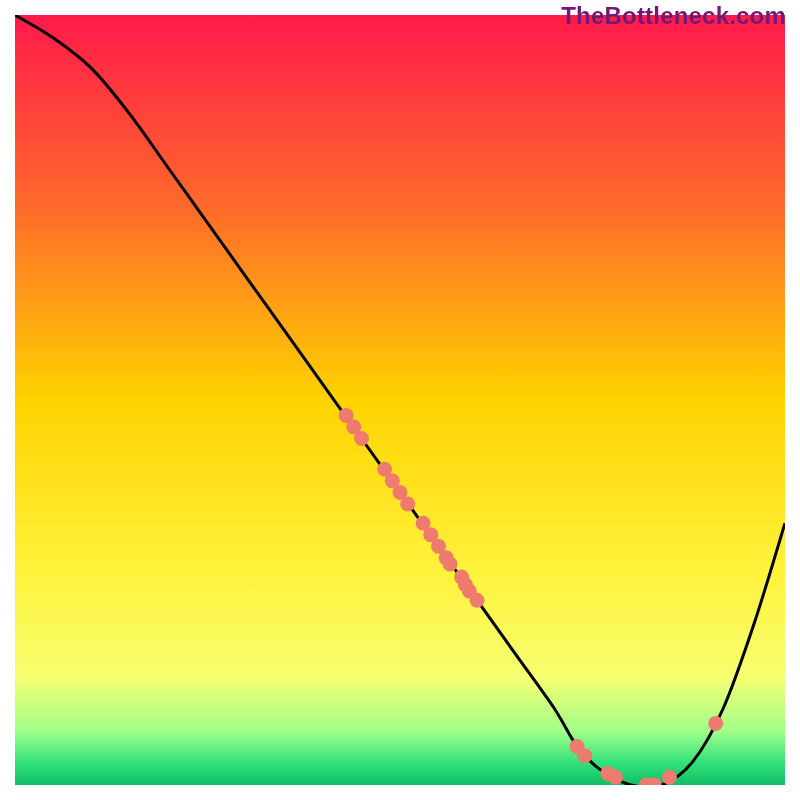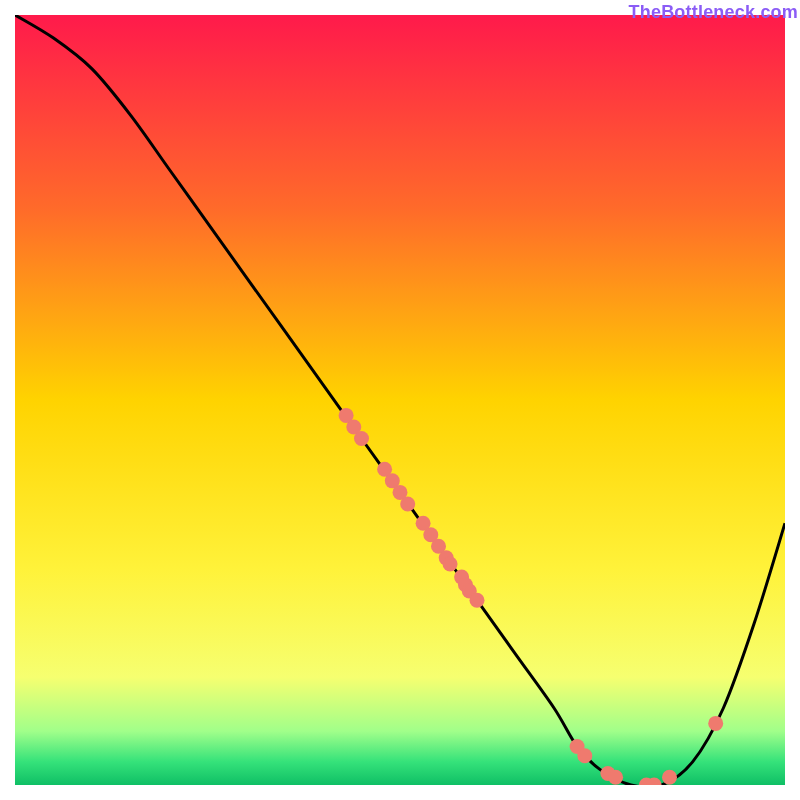--- a/index.html
+++ b/index.html
@@ -12,24 +12,24 @@
     font-family: Arial, Helvetica, sans-serif;
   }
   .stage {
     position: relative;
     width: 800px;
     height: 800px;
   }
   .watermark {
     position: absolute;
     top: 2px;
-    right: 2px;
-    font-size: 18px;
+    right: 14px;
+    font-size: 24px;
     font-weight: 600;
-    color: #8b5cf6;
+    color: #701a75;
     letter-spacing: 0.2px;
     z-index: 50;
   }
   .plot {
     position: absolute;
     left: 15px;
     top: 15px;
     width: 770px;
     height: 770px;
   }

